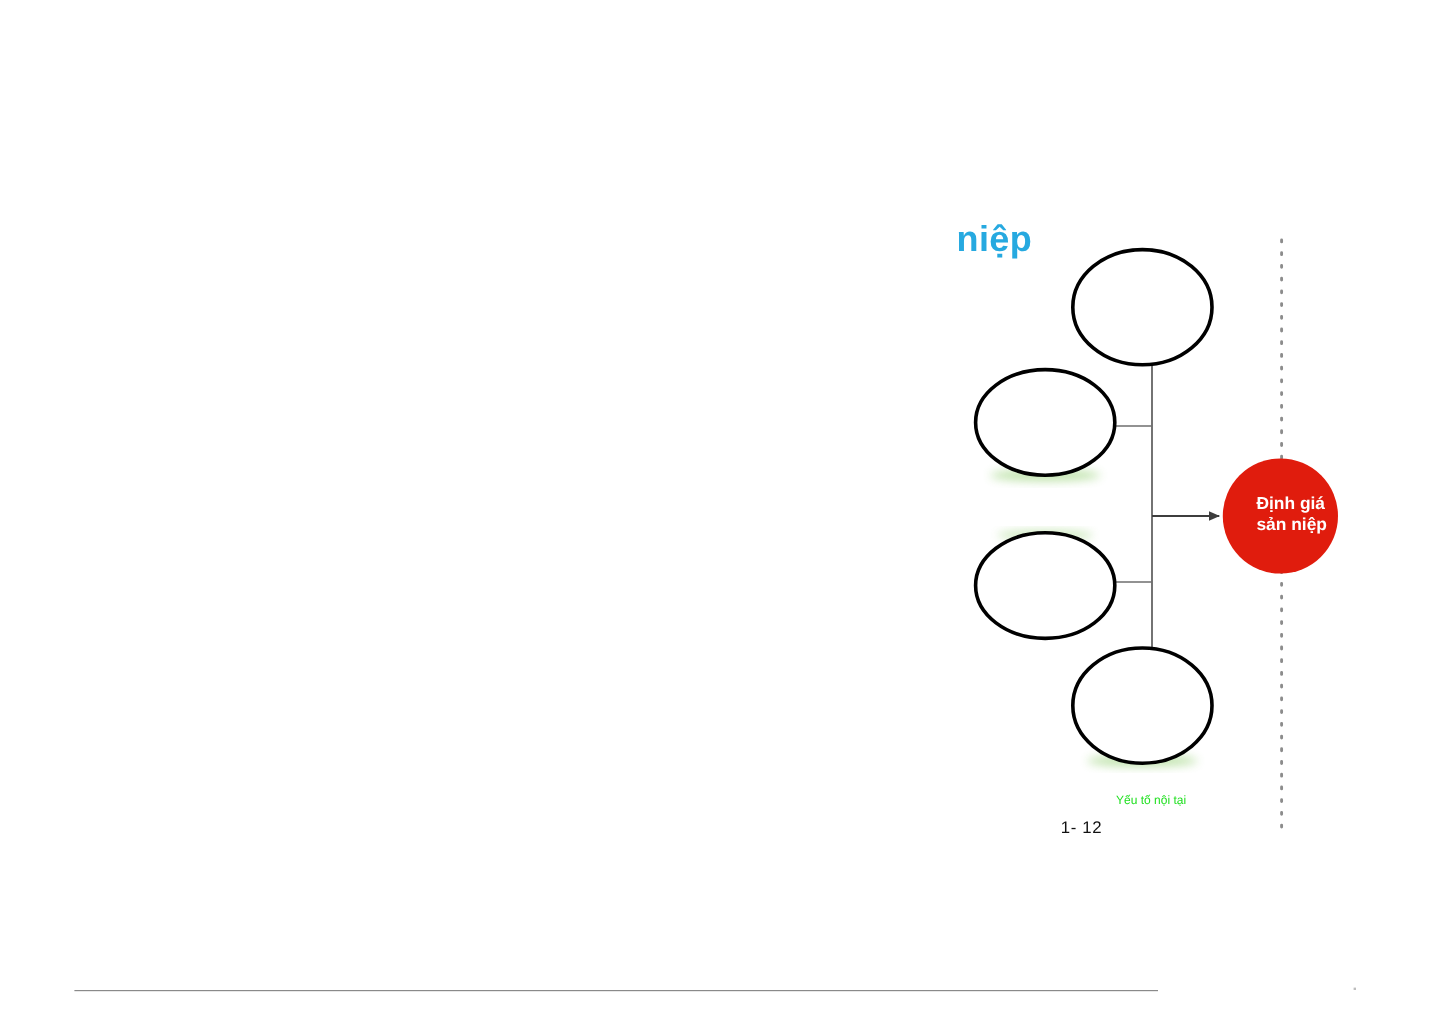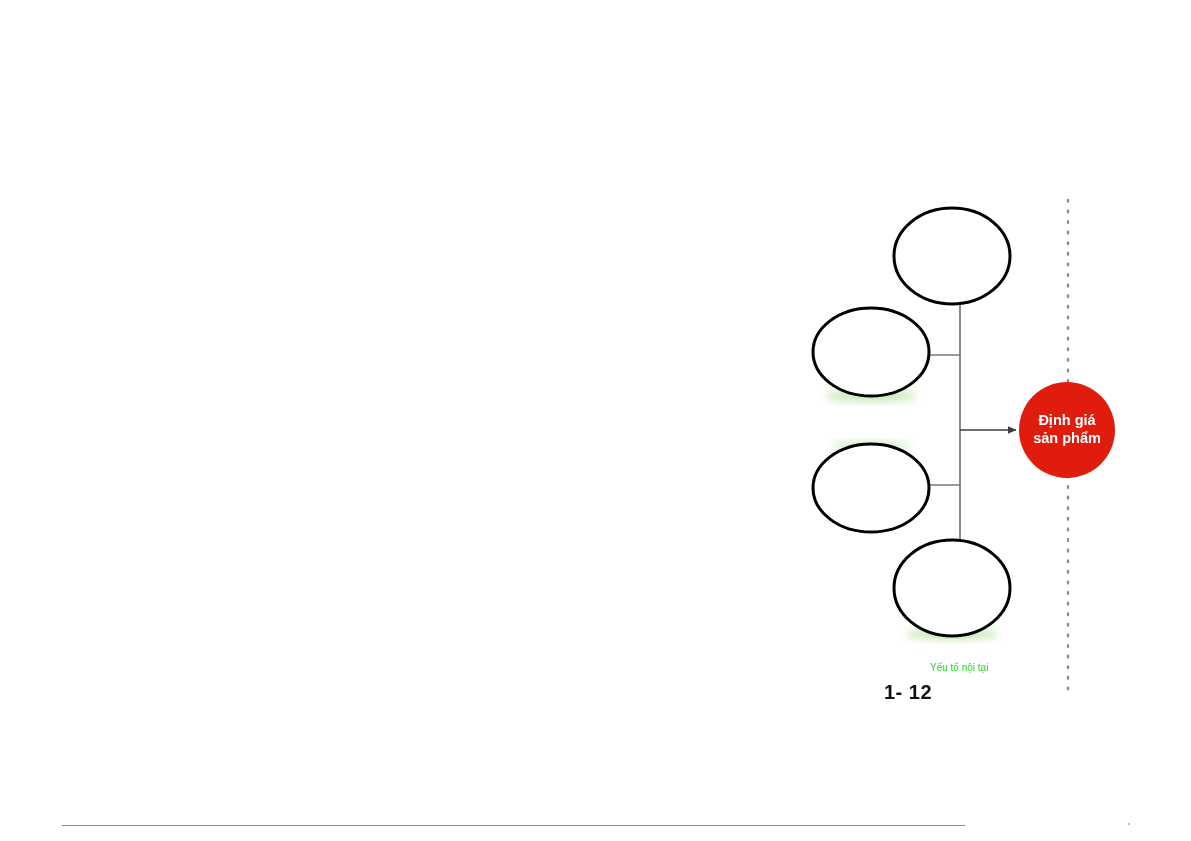--- a/index.html
+++ b/index.html
@@ -52,47 +52,48 @@
     width: 1191px;
     height: 841px;
   }
 
   
   #red-node-label {
     position: absolute;
     left: 1019px;
     top: 411px;
     width: 96px;
-    text-align: center;
+    text-align: left;
     color: #ffffff;
     font-size: 14.5px;
     font-weight: bold;
     line-height: 18px;
     pointer-events: none;
+    padding-left: 28px;
   }
   #red-node-label span { display: block; }
 
   
   #legend-caption {
     position: absolute;
     left: 930px;
     top: 662px;
     font-size: 10px;
     color: #22e022;
     font-weight: normal;
     white-space: nowrap;
   }
 
   
   #slide-number {
     position: absolute;
     left: 884px;
     top: 681px;
-    font-size: 20px;
-    font-weight: bold;
+    font-size: 14px;
+    font-weight: normal;
     color: #111111;
     white-space: nowrap;
     letter-spacing: 0.5px;
   }
 
   
   #footer-rule {
     position: absolute;
     left: 62px;
     top: 825px;
@@ -107,20 +108,23 @@
     width: 2px;
     height: 2px;
     background: #bdbdbd;
   }
 </style>
 </head>
 <body>
 
 <div id="slide-canvas">
 
+  <div id="slide-title">
+    <div class="title-text">niệp</div>
+  </div>
 
   <svg id="diagram-svg" viewBox="0 0 1191 841" xmlns="http://www.w3.org/2000/svg">
     <defs>
       <marker id="arrowhead" markerWidth="9" markerHeight="8" refX="8.5" refY="4" orient="auto" markerUnits="userSpaceOnUse">
         <path d="M0,0 L9,4 L0,8 Z" fill="#3d3d3d"></path>
       </marker>
       <filter id="greenglow" x="-40%" y="-40%" width="180%" height="190%">
         <feGaussianBlur stdDeviation="4"></feGaussianBlur>
       </filter>
     </defs>
@@ -141,21 +145,21 @@
     <ellipse cx="952" cy="256" rx="58" ry="48" fill="#ffffff" stroke="#000000" stroke-width="3"></ellipse>
     <ellipse cx="871" cy="352" rx="58" ry="44" fill="#ffffff" stroke="#000000" stroke-width="3"></ellipse>
     <ellipse cx="871" cy="488" rx="58" ry="44" fill="#ffffff" stroke="#000000" stroke-width="3"></ellipse>
     <ellipse cx="952" cy="588" rx="58" ry="48" fill="#ffffff" stroke="#000000" stroke-width="3"></ellipse>
 
     <ellipse cx="1067" cy="430" rx="48" ry="48" fill="#e01c0d"></ellipse>
   </svg>
 
   <div id="red-node-label">
     <span>Định giá</span>
-    <span>sản phẩm</span>
+    <span>sản niệp</span>
   </div>
 
   <div id="legend-caption">Yếu tố nội tại</div>
 
   <div id="slide-number">1- 12</div>
 
   <div id="footer-rule"></div>
   <div id="footer-mark"></div>
 
 </div>

